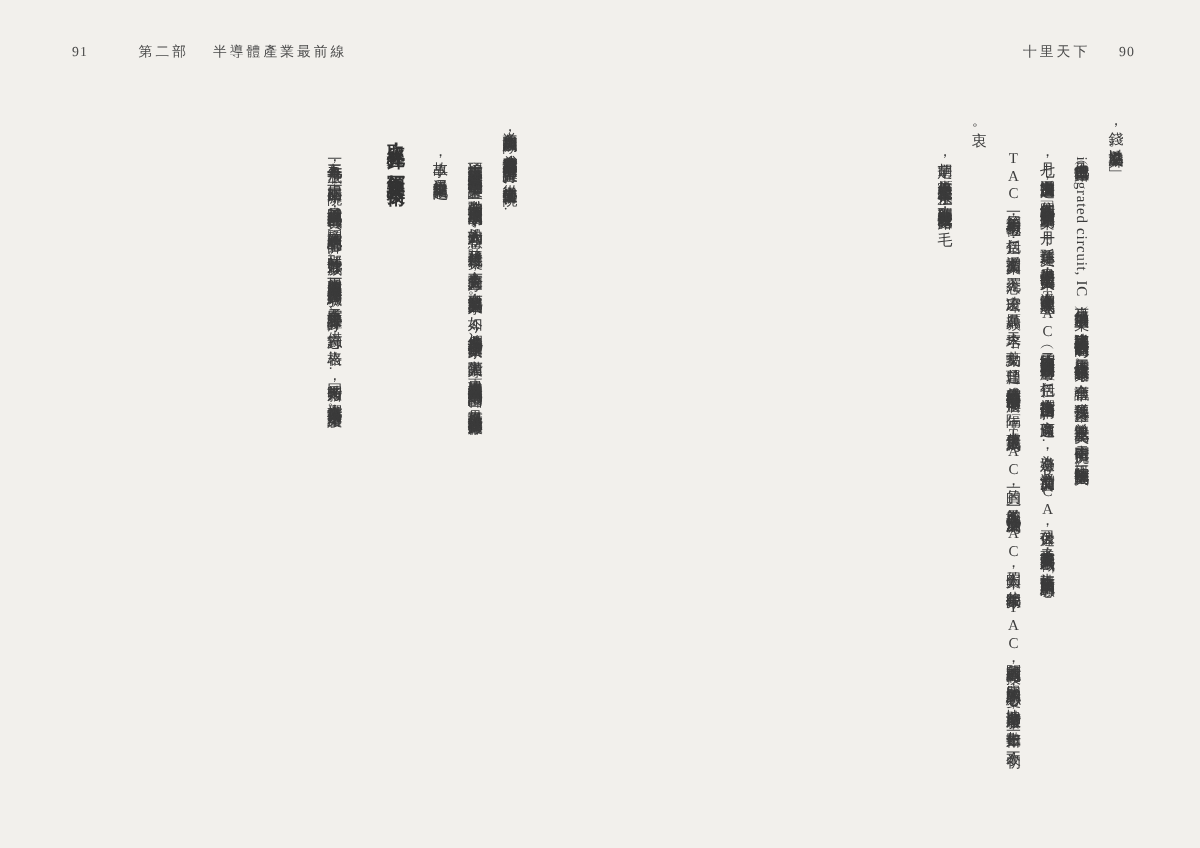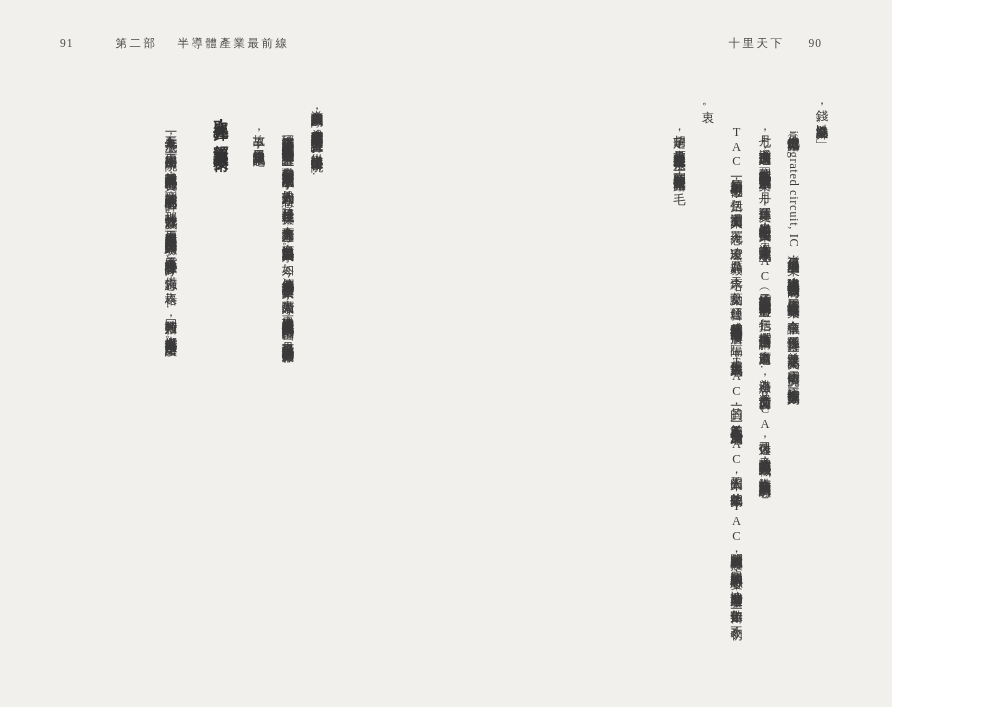--- a/index.html
+++ b/index.html
@@ -1,34 +1,34 @@
 <!DOCTYPE html>
 <html lang="zh-Hant"><head>
 <meta charset="utf-8">
 <style>
   html,body { margin:0; padding:0; }
   .spread {
     position: relative;
-    width: 892px;
+    width: 1000px;
     height: 707px;
     background: #f2f0ec;
     overflow: hidden;
     font-family: "Liberation Serif", serif;
   }
   
   .running-head {
     position: absolute;
     top: 36px;
     font-size: 11.5px;
     color: #4b4b4b;
     letter-spacing: 2.5px;
     white-space: nowrap;
   }
   .head-left  { left: 60px; }
-  .head-right { right: 70px; }
+  .head-right { right: 54px; }
   .head-left .pgnum   { letter-spacing: 1px; margin-right: 42px; }
   .head-left .part    { margin-right: 20px; }
   .head-right .booktitle { margin-right: 24px; }
   .head-right .pgnum  { letter-spacing: 1px; }
 
   
   .vtext {
     position: absolute;
     top: 100px;
     height: 518px;

